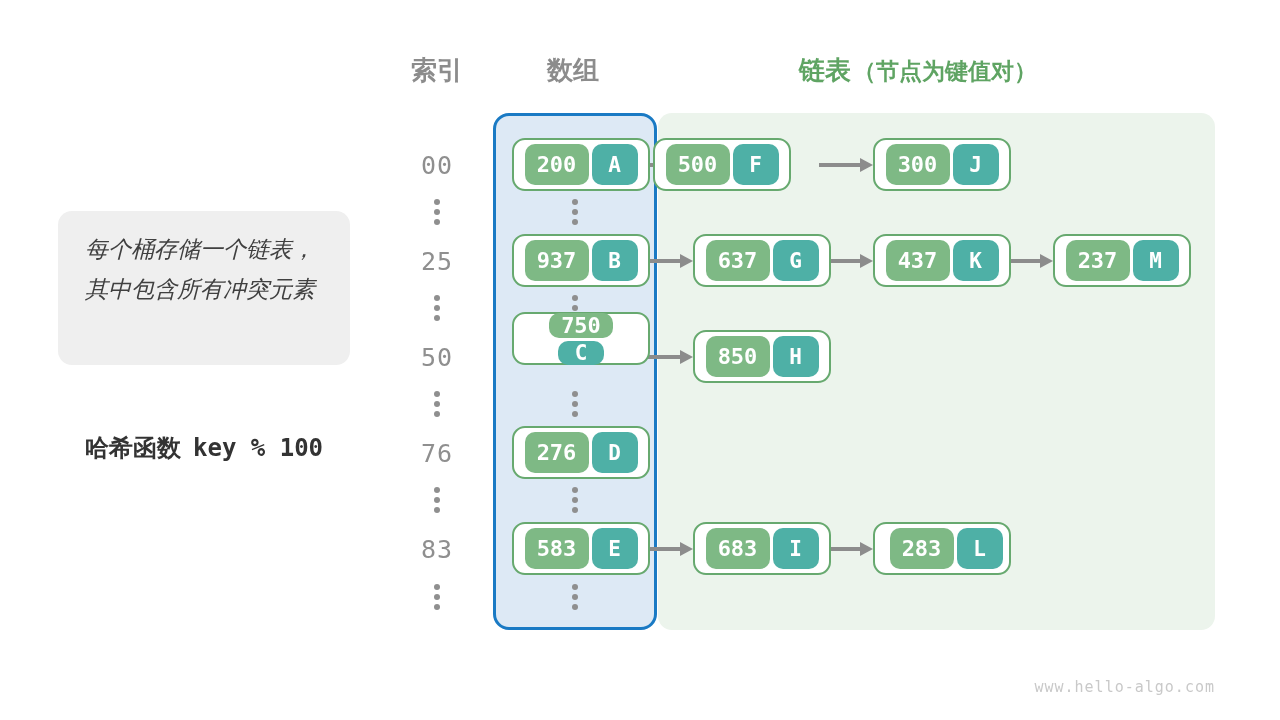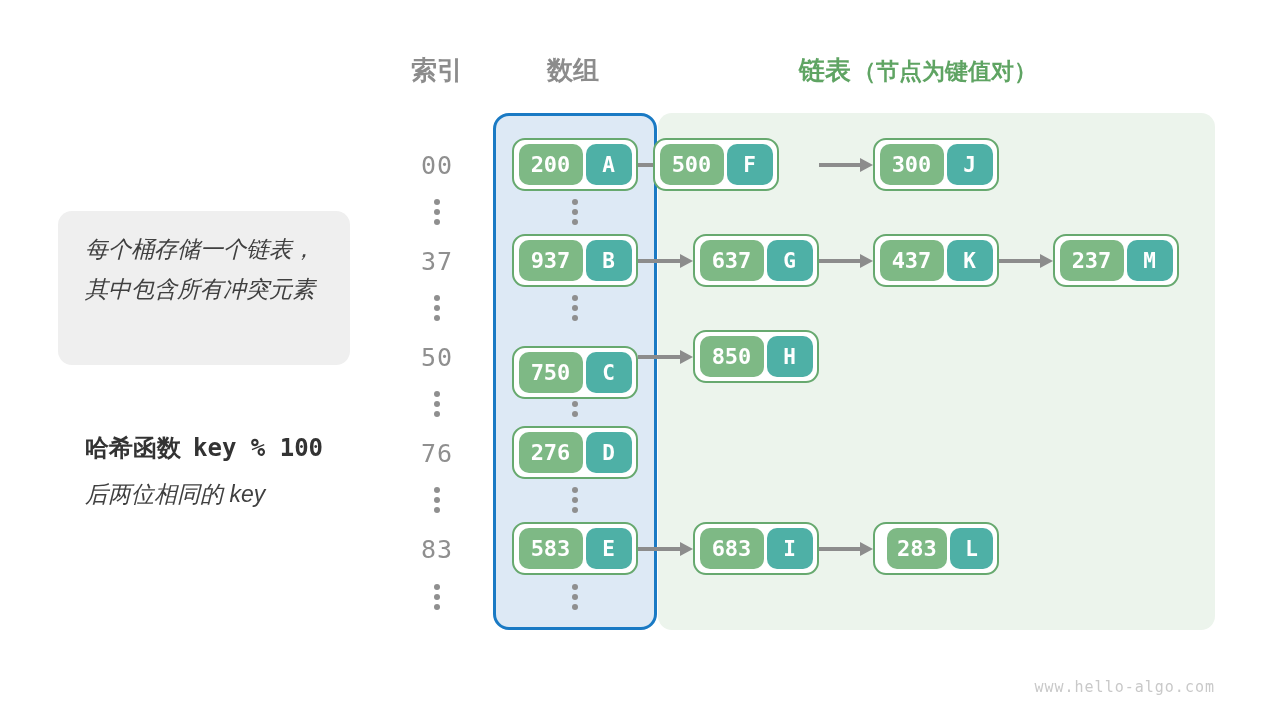--- a/index.html
+++ b/index.html
@@ -33,21 +33,21 @@
     position:absolute;left:658px;top:113px;width:557px;height:517px;
     background:var(--chain-fill);border-radius:14px;
   }
   .array-box{
     position:absolute;left:493px;top:113px;width:164px;height:517px;box-sizing:border-box;
     background:var(--array-fill);border:3px solid var(--array-border);border-radius:16px;
   }
 
   
   .node{
-    position:absolute;width:126px;height:53px;box-sizing:border-box;
+    position:absolute;width:138px;height:53px;box-sizing:border-box;
     background:#ffffff;border:2px solid var(--node-border);border-radius:13px;
     display:flex;align-items:center;justify-content:center;gap:3px;padding:0 4px;
     z-index:3;
   }
   .node-key,.node-val{
     height:41px;border-radius:10px;color:#ffffff;
     font-family:"DejaVu Sans Mono",monospace;font-weight:600;
     display:flex;align-items:center;justify-content:center;
   }
   .node-key{width:64px;background:var(--key-green);font-size:22px;}
@@ -86,21 +86,20 @@
   <div class="hdr hdr-array">数组</div>
   <div class="hdr hdr-list"><span class="hdr-list-main">链表</span><span class="hdr-list-note">（节点为键值对）</span></div>
 
   <div class="note-box">
     <div class="note-line">每个桶存储一个链表，</div>
     <div class="note-line">其中包含所有冲突元素</div>
   </div>
 
   <div class="note2">
     <div class="note2-title"><span>哈希函数</span><span class="mono">key % 100</span></div>
-    <div class="note-line">后两位相同的 key</div>
   </div>
 
   <div class="chain-bg"></div>
   <div class="array-box"></div>
 
   <div id="rows">
       <div class="idx" style="left: 437px; top: 164.5px;">00</div>
       <div class="node" style="left: 512px; top: 138px;">
         <div class="node-key">200</div>
         <div class="node-val">A</div>
@@ -108,42 +107,42 @@
       <div class="node" style="left: 653px; top: 138px;">
         <div class="node-key">500</div>
         <div class="node-val">F</div>
       </div>
       <div class="arrow" style="left: 638px; top: 162.5px; width: 42px;"></div>
       <div class="node" style="left: 873px; top: 138px;">
         <div class="node-key">300</div>
         <div class="node-val">J</div>
       </div>
       <div class="arrow" style="left: 819px; top: 162.5px; width: 41px;"></div>
-      <div class="idx" style="left: 437px; top: 260.5px;">37</div>
+      <div class="idx" style="left: 437px; top: 260.5px;">25</div>
       <div class="node" style="left: 512px; top: 234px;">
         <div class="node-key">937</div>
         <div class="node-val">B</div>
       </div>
       <div class="node" style="left: 693px; top: 234px;">
         <div class="node-key">637</div>
         <div class="node-val">G</div>
       </div>
       <div class="arrow" style="left: 638px; top: 258.5px; width: 42px;"></div>
       <div class="node" style="left: 873px; top: 234px;">
         <div class="node-key">437</div>
         <div class="node-val">K</div>
       </div>
       <div class="arrow" style="left: 819px; top: 258.5px; width: 41px;"></div>
       <div class="node" style="left: 1053px; top: 234px;">
         <div class="node-key">237</div>
         <div class="node-val">M</div>
       </div>
       <div class="arrow" style="left: 999px; top: 258.5px; width: 41px;"></div>
       <div class="idx" style="left: 437px; top: 356.5px;">50</div>
-      <div class="node" style="left: 512px; top: 346px;">
+      <div class="node" style="left: 512px; top: 312px; flex-direction: column;">
         <div class="node-key">750</div>
         <div class="node-val">C</div>
       </div>
       <div class="node" style="left: 693px; top: 330px;">
         <div class="node-key">850</div>
         <div class="node-val">H</div>
       </div>
       <div class="arrow" style="left: 638px; top: 354.5px; width: 42px;"></div>
       <div class="idx" style="left: 437px; top: 452.5px;">76</div>
       <div class="node" style="left: 512px; top: 426px;">

